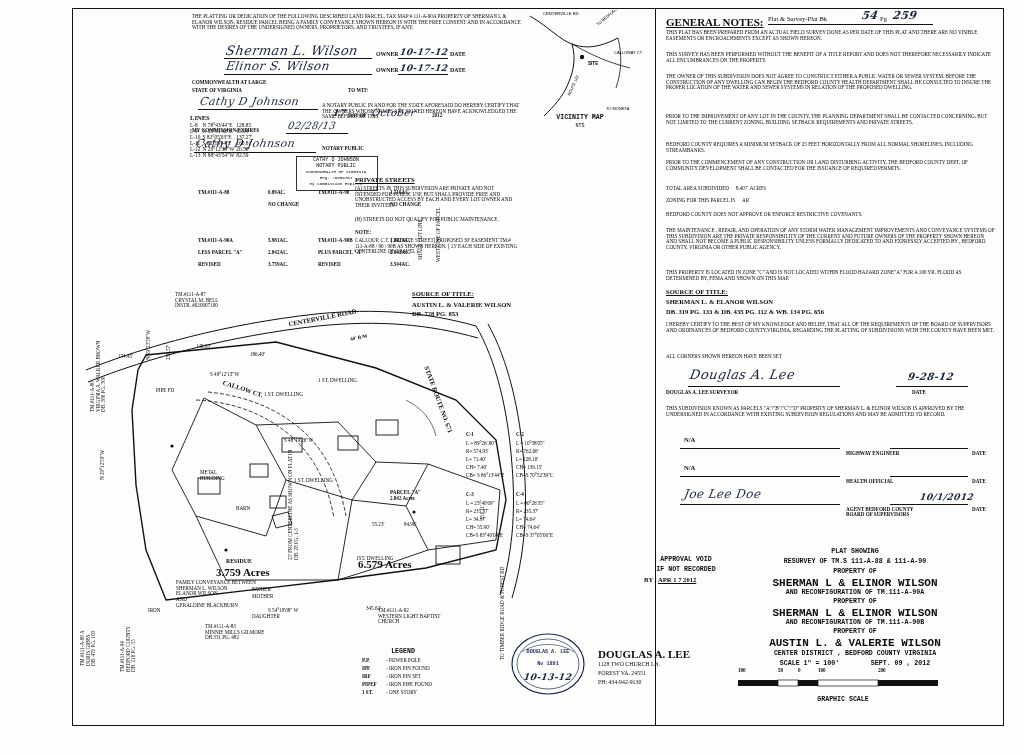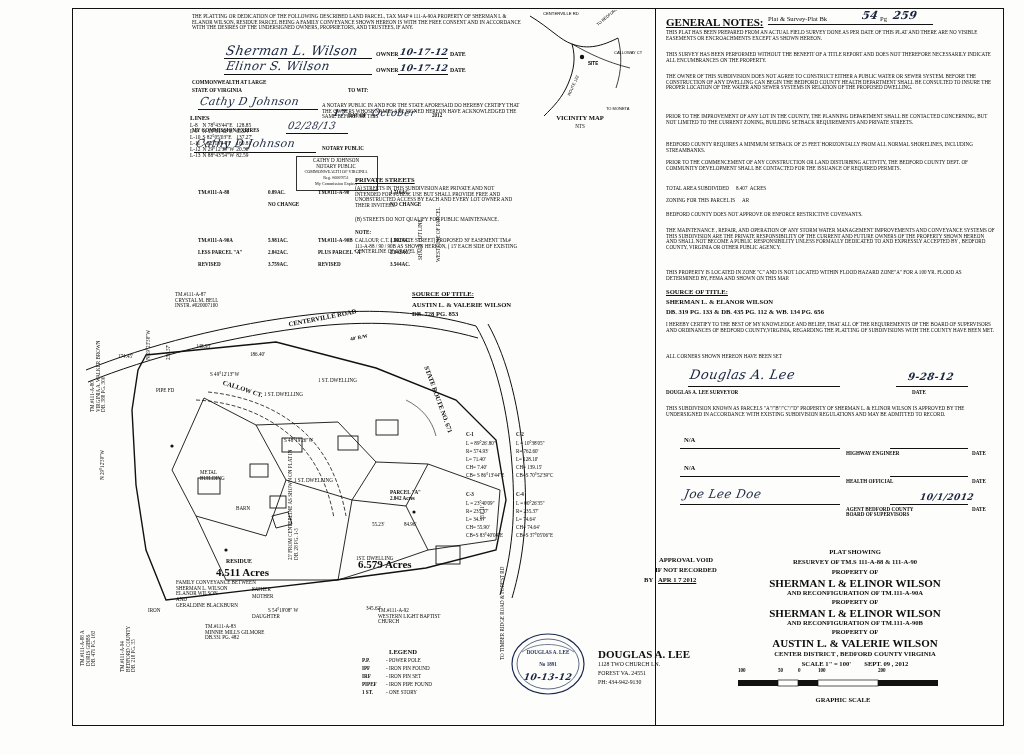--- a/index.html
+++ b/index.html
@@ -49,21 +49,21 @@
     position: absolute;
     line-height: 1.12;
     white-space: pre-wrap;
   }
   .tiny  { font-size: 5.1px; }
   .xs    { font-size: 5.8px; }
   .sm    { font-size: 6.6px; }
   .lg    { font-size: 11px; }
   .b     { font-weight: bold; }
   .u     { text-decoration: underline; }
-  .c     { text-align: center; }
+  .c     { text-align: center; font-family: Liberation Mono, monospace; }
   .script {
     font-family: "DejaVu Serif", serif;
     font-style: italic;
     color: #18243f;
     transform: skewX(-10deg);
     letter-spacing: .4px;
   }
   .rot90 { transform: rotate(-90deg); transform-origin: 0 0; }
 
   
@@ -254,21 +254,21 @@
 
     <path d="M330 150 C346 158, 356 170, 360 186" fill="none" stroke="#111" stroke-width=".6"></path>
   </svg>
 
   <div class="t sm b" style="left:288px; top:314px; transform:rotate(-11deg);">CENTERVILLE ROAD</div>
   <div class="t tiny b" style="left:350px; top:335px; transform:rotate(-11deg);">40' R/W</div>
   <div class="t sm b" style="left:430px; top:365px; transform:rotate(70deg); transform-origin:0 0;">STATE ROUTE NO. 671</div>
   <div class="t sm b" style="left:222px; top:385px; transform:rotate(18deg);">CALLOW CT.</div>
 
   <div class="t xs b" style="left:226px; top:558px;">RESIDUE</div>
-  <div class="t lg b" style="left:216px; top:566px;">4.511 Acres</div>
+  <div class="t lg b" style="left:216px; top:566px;">3.759 Acres</div>
   <div class="t lg b" style="left:358px; top:558px;">6.579 Acres</div>
   <div class="t tiny b" style="left:390px; top:490px; width:56px; white-space:pre-line;">PARCEL "A"
 2.842 Acres</div>
 
   <div class="t tiny" style="left:176px; top:580px; width:110px; white-space:pre-line;">FAMILY CONVEYANCE BETWEEN
 SHERMAN L. WILSON
 ELANOR WILSON
 AND
 GERALDINE BLACKBURN</div>
   <div class="t tiny" style="left:252px; top:587px;">FATHER</div>

